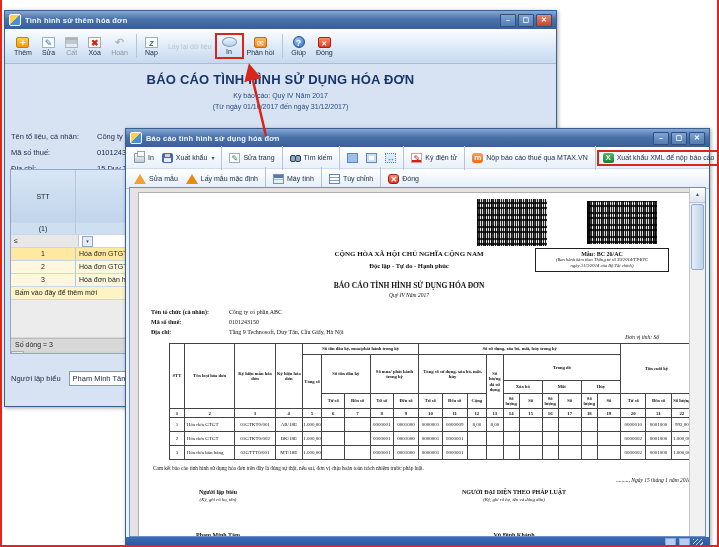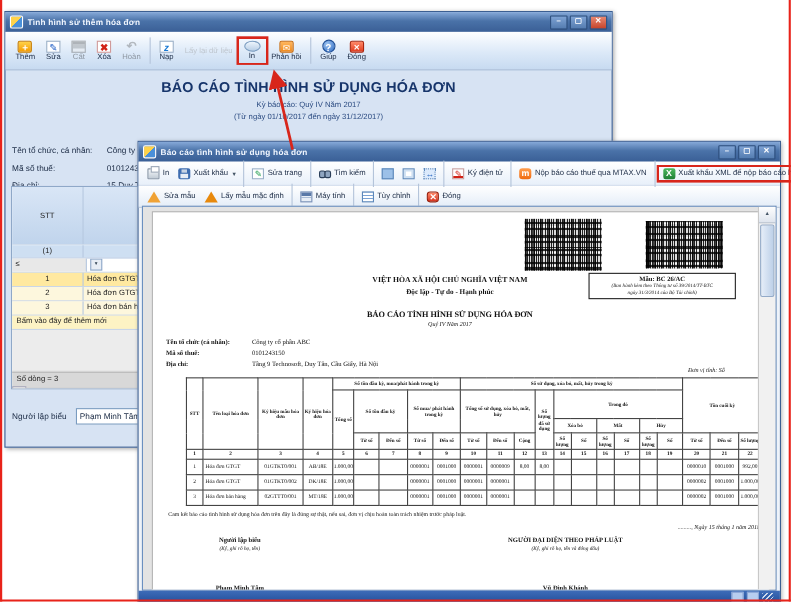--- a/index.html
+++ b/index.html
@@ -233,21 +233,21 @@
         <span class="tbi ic-close-app-icon">✕</span>
         <span>Đóng</span>
       </div>
     </div>
   <div class="bw-header">
     <div class="bw-rtitle">BÁO CÁO TÌNH HÌNH SỬ DỤNG HÓA ĐƠN</div>
     <div class="bw-period">Kỳ báo cáo: Quý IV Năm 2017</div>
     <div class="bw-range">(Từ ngày 01/10/2017 đến ngày 31/12/2017)</div>
   </div>
   <div class="bw-fields">
-    <div class="bw-frow"><span class="lbl">Tên tổ chức, cá nhân:</span><span>Công ty Cổ phần ABC</span></div>
+    <div class="bw-frow"><span class="lbl">Tên tổ liệu, cá nhân:</span><span>Công ty Cổ phần ABC</span></div>
     <div class="bw-frow"><span class="lbl">Mã số thuế:</span><span>0101243150</span></div>
     <div class="bw-frow"><span class="lbl">Địa chỉ:</span><span>15 Duy Tân</span></div>
   </div>
   <div class="bw-grid">
     <div class="g-row g-head">
       <div class="g-c1">STT</div>
       <div class="g-c2">Tên loại hóa đơn</div>
     </div>
     <div class="g-row g-idx">
       <div class="g-c1">(1)</div>
@@ -369,21 +369,21 @@
   <div class="fw-preview">
     <div class="page">
       <div class="doc">
         <div class="barcode bc1"></div>
         <div class="barcode bc2"></div>
         <div class="form-box">
           <div class="l1">Mẫu: BC 26/AC</div>
           <div class="l2">(Ban hành kèm theo Thông tư số 39/2014/TT-BTC</div>
           <div class="l2">ngày 31/3/2014 của Bộ Tài chính)</div>
         </div>
-        <div class="nat nat1">VIỆT HÒA XÃ HỘI CHỦ NGHĨA VIỆT NAM</div>
+        <div class="nat nat1">CỘNG HÒA XÃ HỘI CHỦ NGHĨA CỘNG NAM</div>
         <div class="nat nat2">Độc lập - Tự do - Hạnh phúc</div>
         <div class="nat doc-title">BÁO CÁO TÌNH HÌNH SỬ DỤNG HÓA ĐƠN</div>
         <div class="nat doc-sub">Quý IV Năm 2017</div>
         <div class="info">
           <div><span class="lbl">Tên tổ chức (cá nhân):</span><span>Công ty cổ phần ABC</span></div>
           <div><span class="lbl">Mã số thuế:</span><span>0101243150</span></div>
           <div><span class="lbl">Địa chỉ:</span><span>Tầng 9 Technosoft, Duy Tân, Cầu Giấy, Hà Nội</span></div>
         </div>
         <div class="unit">Đơn vị tính: Số</div>
 

